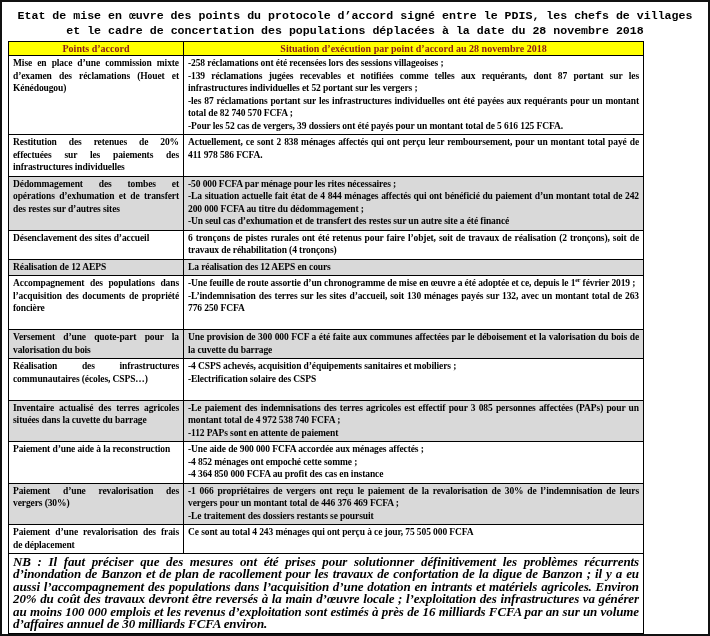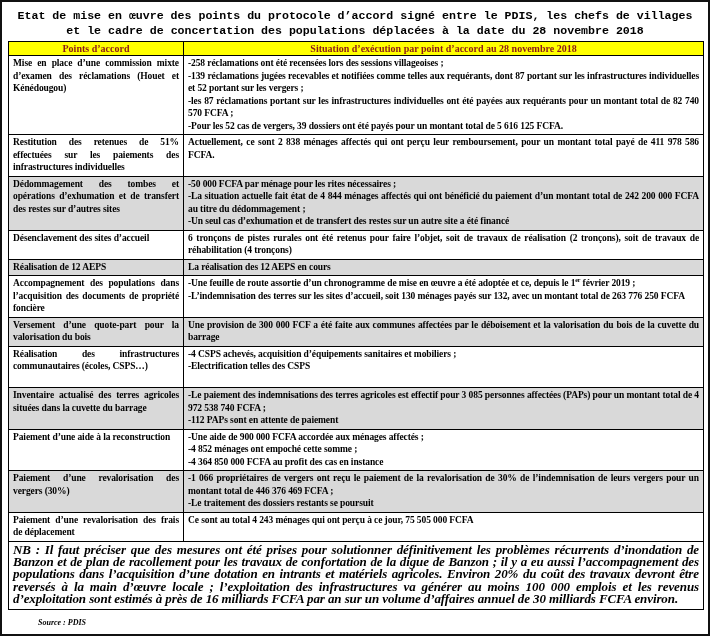--- a/index.html
+++ b/index.html
@@ -17,21 +17,21 @@
   .title {
     text-align:center;
     font-weight:bold;
     font-size:11.6px;
     line-height:15px;
     margin:2px 2px 3px 2px;
     font-family:Liberation Mono, monospace;
   }
   table.protocol {
     border-collapse:collapse;
-    width:696px;
+    width:636px;
     border:1.5px solid #000;
     table-layout:fixed;
   }
   th, td { border:1px solid #000; vertical-align:top;font-weight:bold; }
   th {
     background:var(--header-bg, #FFFF00);
     color:var(--header-text, #8B1A1A);
     font-size:10px;
     font-weight:bold;
     padding:1px 2px;
@@ -82,21 +82,21 @@
         <tr>
           <td class="point">Mise en place d’une commission mixte d’examen des réclamations (Houet et Kénédougou)</td>
           <td class="situation">
             <div class="line">-258 réclamations ont été recensées lors des sessions villageoises ;</div>
             <div class="line">-139 réclamations jugées recevables et notifiées comme telles aux requérants, dont 87 portant sur les infrastructures individuelles et 52 portant sur les vergers ;</div>
             <div class="line">-les 87 réclamations portant sur les infrastructures individuelles ont été payées aux requérants pour un montant total de 82 740 570 FCFA ;</div>
             <div class="line">-Pour les 52 cas de vergers, 39 dossiers ont été payés pour un montant total de 5 616 125 FCFA.</div>
           </td>
         </tr>
         <tr>
-          <td class="point">Restitution des retenues de 51% effectuées sur les paiements des infrastructures individuelles</td>
+          <td class="point">Restitution des retenues de 20% effectuées sur les paiements des infrastructures individuelles</td>
           <td class="situation">
             <div class="line">Actuellement, ce sont 2 838 ménages affectés qui ont perçu leur remboursement, pour un montant total payé de 411 978 586 FCFA.</div>
           </td>
         </tr>
         <tr class="shaded">
           <td class="point">Dédommagement des tombes et opérations d’exhumation et de transfert des restes sur d’autres sites</td>
           <td class="situation">
             <div class="line">-50 000 FCFA par ménage pour les rites nécessaires ;</div>
             <div class="line">-La situation actuelle fait état de 4 844 ménages affectés qui ont bénéficié du paiement d’un montant total de 242 200 000 FCFA au titre du dédommagement ;</div>
             <div class="line">-Un seul cas d’exhumation et de transfert des restes sur un autre site a été financé</div>
@@ -125,21 +125,21 @@
         <tr class="shaded">
           <td class="point">Versement d’une quote-part pour la valorisation du bois</td>
           <td class="situation">
             <div class="line">Une provision de 300 000 FCF a été faite aux communes affectées par le déboisement et la valorisation du bois de la cuvette du barrage</div>
           </td>
         </tr>
         <tr>
           <td class="point">Réalisation des infrastructures communautaires (écoles, CSPS…)</td>
           <td class="situation">
             <div class="line">-4 CSPS achevés, acquisition d’équipements sanitaires et mobiliers ;</div>
-            <div class="line">-Electrification telles des CSPS</div>
+            <div class="line">-Electrification solaire des CSPS</div>
             <div class="line">&nbsp;</div>
           </td>
         </tr>
         <tr class="shaded">
           <td class="point">Inventaire actualisé des terres agricoles situées dans la cuvette du barrage</td>
           <td class="situation">
             <div class="line">-Le paiement des indemnisations des terres agricoles est effectif pour 3 085 personnes affectées (PAPs) pour un montant total de 4 972 538 740 FCFA ;</div>
             <div class="line">-112 PAPs sont en attente de paiement</div>
           </td>
         </tr>

